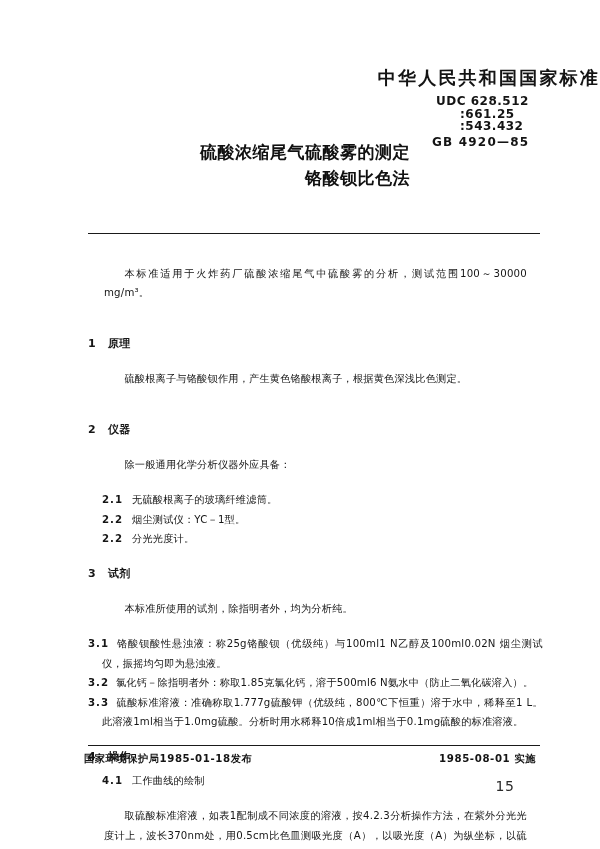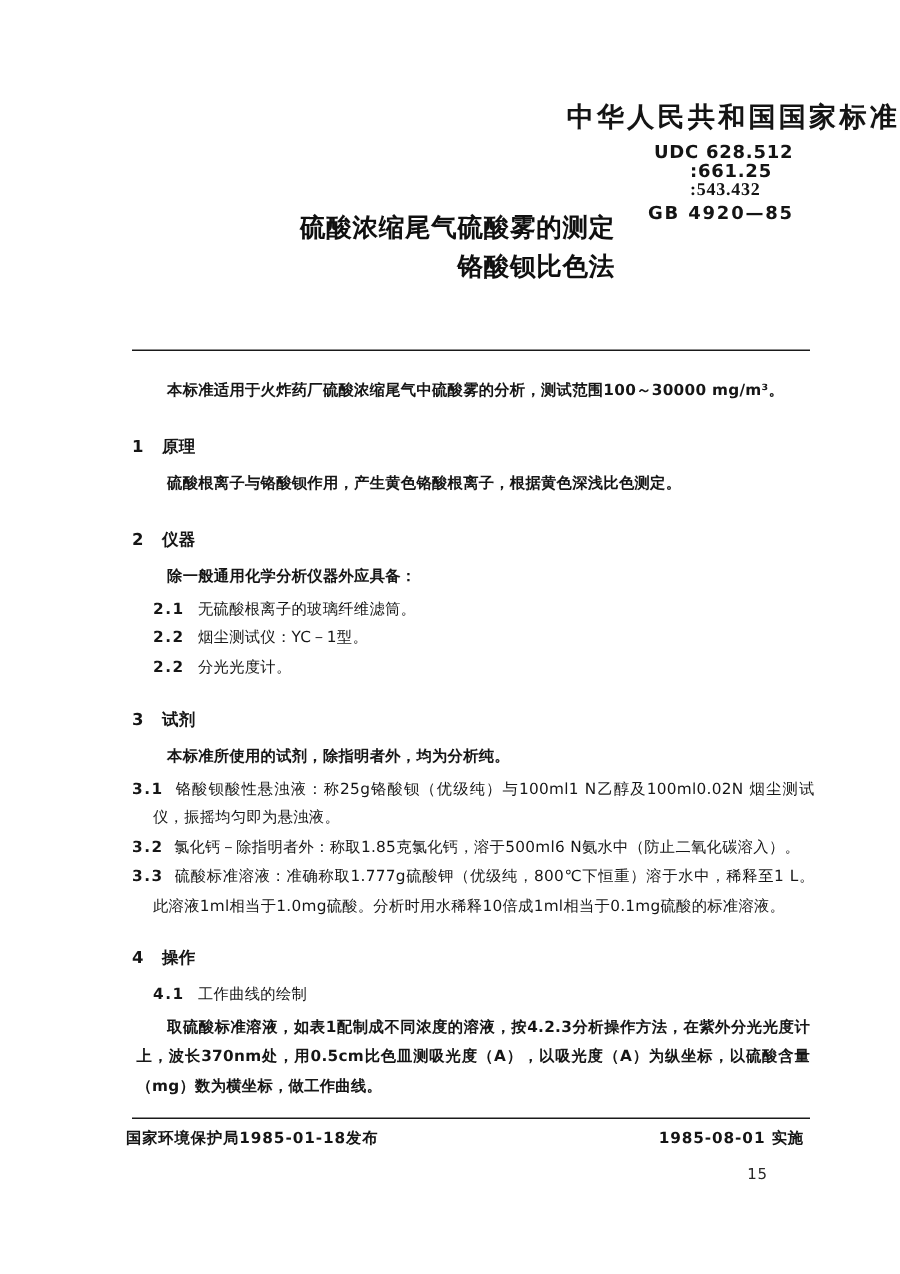--- a/index.html
+++ b/index.html
@@ -57,21 +57,21 @@
     font-family: "DejaVu Sans", "Liberation Sans", sans-serif;
     font-size: 12px;
     font-weight: bold;
     color: #141414;
     letter-spacing: 0.5px;
     line-height: 12.5px;
   }
   .udc-row { white-space: nowrap; }
   .udc-row.r1 { padding-left: 4px; }
   .udc-row.r2 { padding-left: 28px; }
-  .udc-row.r3 { padding-left: 28px; font-family: Liberation Serif, serif; }
+  .udc-row.r3 { padding-left: 28px; }
   .udc-row.r4 { padding-left: 0px; padding-top: 3px; letter-spacing: 1.2px;}
 
   .eng-title {
     position: absolute;
     left: 60px; top: 165px;
     width: 400px;
     text-align: center;
     font-family: "DejaVu Serif", "Liberation Serif", serif;
     font-size: 10.5px;
     font-weight: bold;
@@ -92,25 +92,24 @@
   .body-area {
     position: absolute;
     left: 88px; top: 248px;
     width: 455px;
     font-size: 10.2px;
     line-height: 19.4px;
     color: #161616;
   }
 
   .para {
-    margin: 3px;
+    margin: 16px;
     text-indent: 2em;
     text-align: justify;
     letter-spacing: 0.2px;
-    font-weight: bold;
   }
 
   .sec-head {
     margin: 9px 0 5px 0;
     font-size: 11px;
     font-weight: bold;
     letter-spacing: 0.2px;
   }
   .sec-head .num {
     display: inline-block;
@@ -163,21 +162,21 @@
     font-weight: bold;
     letter-spacing: 0.6px;
     color: #141414;
     gap: 46px;
   }
   .page-num {
     position: absolute;
     left: 470px; top: 778px;
     width: 70px;
     text-align: center;
-    font-size: 10px;
+    font-size: 14px;
     color: #2a2a2a;
     letter-spacing: 0.5px;
   }
 </style>
 </head>
 <body>
 
 <div class="page">
 
   <div class="national-line">中华人民共和国国家标准</div>

